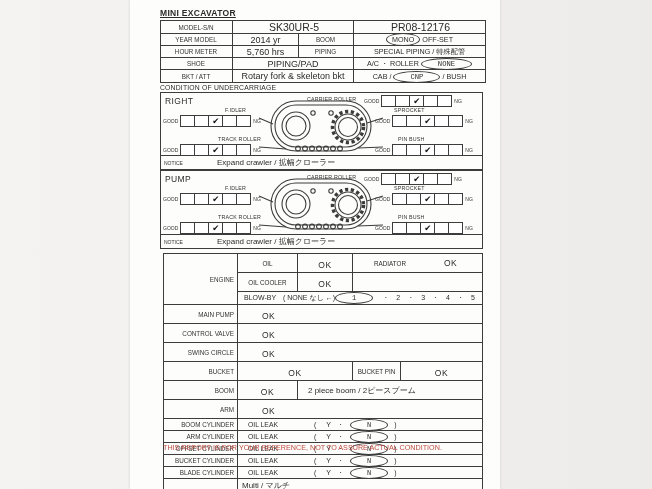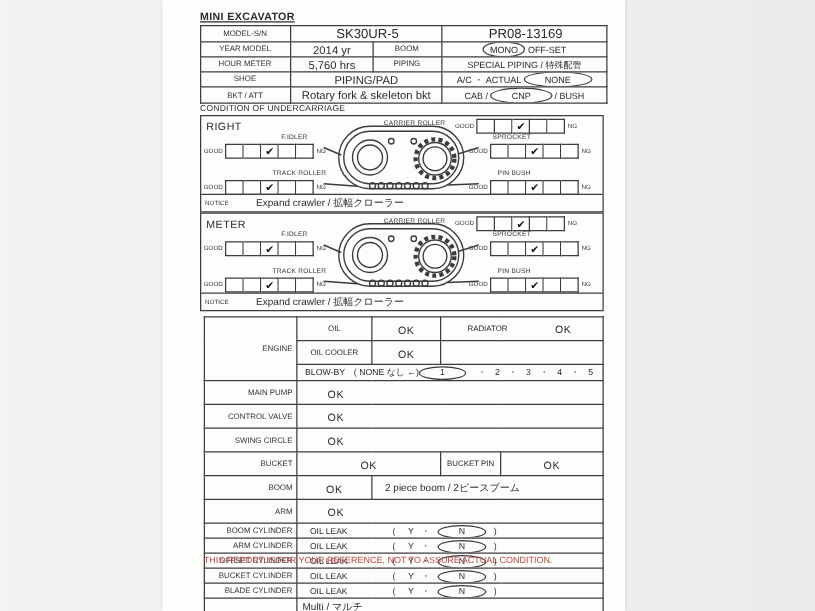--- a/index.html
+++ b/index.html
@@ -19,33 +19,33 @@
   .spec{left:30px;top:20px;width:325px;}
   .spec tr{height:12px;}
   .spec td{padding:0 2px;text-align:center;}
   .lbl{font-size:6.3px;text-align:right;color:#333;padding-right:3px !important;}
   .big{font-size:10.5px;padding-left:4px !important;}
   .mid{font-size:9px;text-align:center;}
   .sm{font-size:7.2px;text-align:center;}
 
   .circ{position:relative;display:inline-block;padding:0 6px;}
   .circ::before{content:"";position:absolute;left:0;right:0;top:-2px;bottom:-2px;border:1px solid #3c3c3c;border-radius:50%;}
-  .circ.tight{padding:0 17px;}
+  .circ.tight{padding:0 17px;font-family:Liberation Mono, monospace;}
 
   .ucbox{width:321px;height:76px;border:1px solid #3c3c3c;}
   .ucbox.second{height:77px;}
   .side{left:4px;top:3px;font-size:8.5px;letter-spacing:.4px;}
   .plabel{font-size:5.3px;color:#333;letter-spacing:.2px;}
   .scale{display:flex;align-items:center;}
   .scale .tag{font-size:5px;color:#333;}
   .cells{display:flex;margin:0 2px;}
   .cell{width:13px;height:10px;background:#fff;border:1px solid #3c3c3c;border-left:none;display:flex;align-items:center;justify-content:center;}
   .cell:first-child{border-left:1px solid #3c3c3c;}
   .chk{font-size:8.5px;font-weight:bold;color:#101010;line-height:1;}
-  .notice{left:0;right:0;bottom:0;height:13px;border-top:1px solid #3c3c3c;display:flex;align-items:center;}
+  .notice{left:0;right:0;bottom:0;height:13px;border-top:1px solid #3c3c3c;display:flex;align-items:center;gap:12px;}
   .notice .nlab{font-size:5px;margin-left:3px;color:#333;}
   .notice .ntext{font-size:8px;margin-left:22px;}
 
   .insp{left:33px;top:253px;width:319px;}
   .insp tr{height:12px;margin-top:36px;}
   .insp tr.h11{height:11px;}
   .insp tr.h13{height:13px;}
   .insp tr.h22{height:22px;}
   .sublbl{font-size:6.3px;color:#2b2b2b;}
   .c{text-align:center;}
@@ -76,42 +76,42 @@
     <colgroup>
         <col style="width:72px">
         <col style="width:66px">
         <col style="width:55px">
         <col style="width:132px">
       </colgroup>
     <tbody>
         <tr>
       <td class="lbl">MODEL-S/N</td>
       <td class="big" colspan="2">SK30UR-5</td>
-      <td class="big">PR08-13169</td>
+      <td class="big">PR08-12176</td>
     </tr>
     <tr>
       <td class="lbl">YEAR MODEL</td>
       <td class="mid">2014 yr</td>
       <td class="lbl">BOOM</td>
       <td class="sm">
         <span class="circ">MONO</span>
         <span>OFF-SET</span>
       </td>
     </tr>
     <tr>
       <td class="lbl">HOUR METER</td>
       <td class="mid">5,760 hrs</td>
       <td class="lbl">PIPING</td>
       <td class="sm">SPECIAL PIPING / 特殊配管</td>
     </tr>
     <tr>
       <td class="lbl">SHOE</td>
       <td class="mid" colspan="2">PIPING/PAD</td>
       <td class="sm">
-        <span>A/C ・ ACTUAL</span>
+        <span>A/C ・ ROLLER</span>
         <span class="circ tight">NONE</span>
       </td>
     </tr>
     <tr style="height:13px;">
       <td class="lbl">BKT / ATT</td>
       <td class="mid" colspan="2">Rotary fork &amp; skeleton bkt</td>
       <td class="sm">
         <span>CAB /</span>
         <span class="circ tight">CNP</span>
         <span>/ BUSH</span>
@@ -225,21 +225,21 @@
       </g>
     </svg>
 
     <div class="ab notice">
       <span class="nlab">NOTICE</span>
       <span class="ntext">Expand crawler / 拡幅クローラー</span>
     </div>
   </div>
 
   <div class="ab ucbox second" style="left:30px;top:170px;">
-    <div class="ab side">METER</div>
+    <div class="ab side">PUMP</div>
 
     <div class="ab plabel" style="left:146px;top:3px;">CARRIER ROLLER</div>
     <div class="ab scale" style="left:203px;top:2px;">
       <span class="tag">GOOD</span>
       <span class="cells">
           <span class="cell"></span>
           <span class="cell"></span>
           <span class="cell">
             <b class="chk">✔</b>
           </span>

